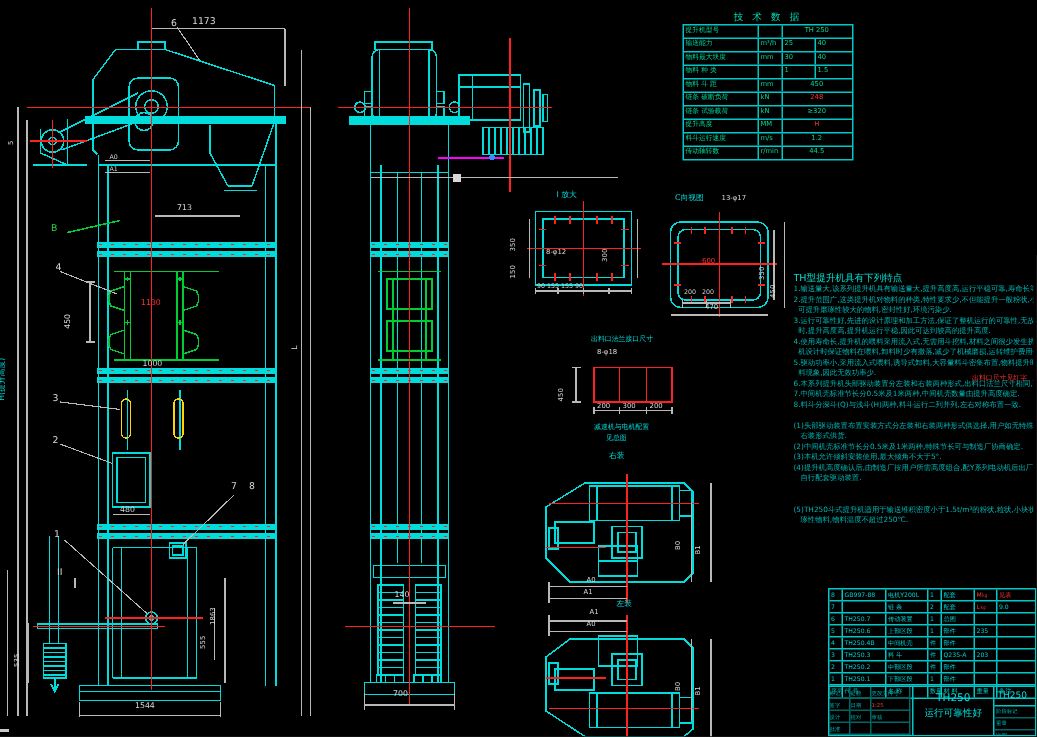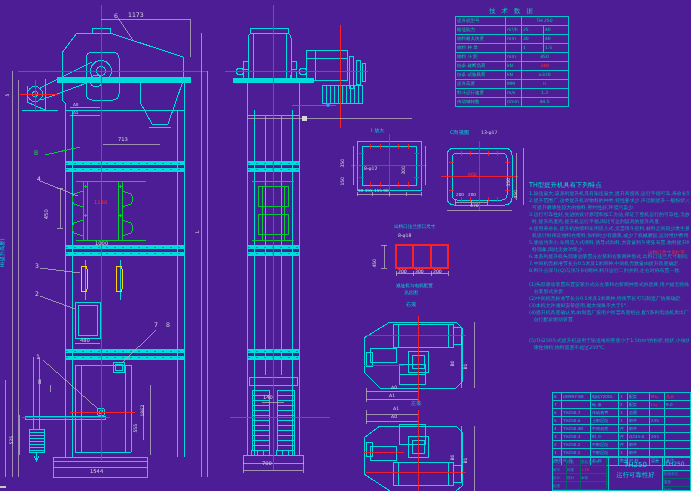--- a/index.html
+++ b/index.html
@@ -1,16 +1,16 @@
 <!DOCTYPE html>
 <html><head>
 <meta charset="utf-8">
 <style>
   html,body{margin:0;padding:0;background:#222}
-  .canvas{position:relative;width:691px;height:491px;background:#4c1d95;overflow:hidden;
+  .canvas{position:relative;width:691px;height:491px;background:#000000;overflow:hidden;
           font-family:"DejaVu Sans","Liberation Sans",sans-serif}
   svg{position:absolute;left:0;top:0}
   .lb{position:absolute;white-space:pre;line-height:1;color:#d8d8d8}
   .s4{font-size:4.2px}.s45{font-size:4.6px}.s5{font-size:5.2px}.s6{font-size:6.2px}
   .c{color:#00dcdc}.r{color:#ff3232!important}.g{color:#2ad34e}.w{color:#d8d8d8}
   .rot{transform:rotate(-90deg);transform-origin:0 100%}
   
   #tech{position:absolute;left:455px;top:7px;width:114px}
   .tt-title{text-align:center;font-size:6.4px;letter-spacing:2px;color:#00dcb4;height:9px}
   .tt-grid{border:1px solid #00c8c8}

